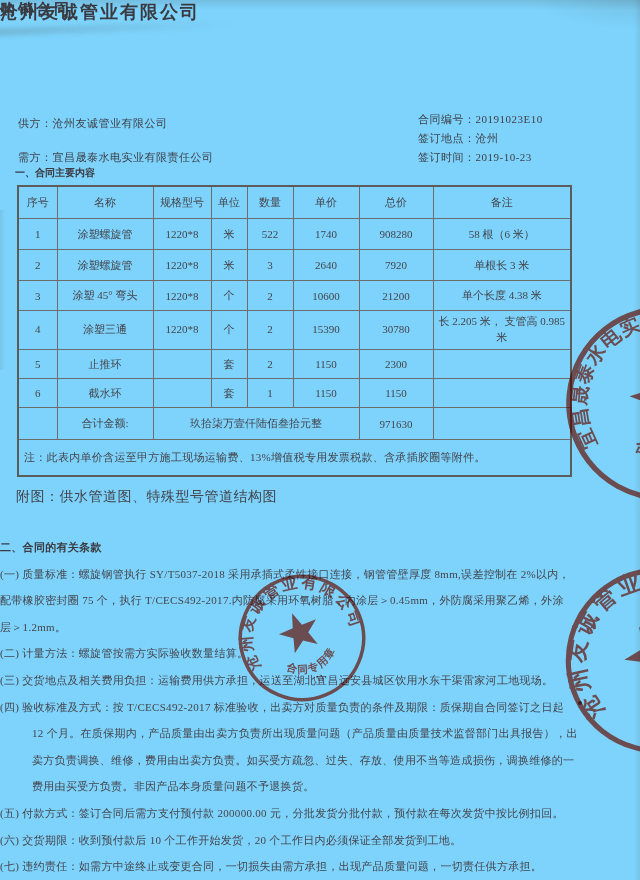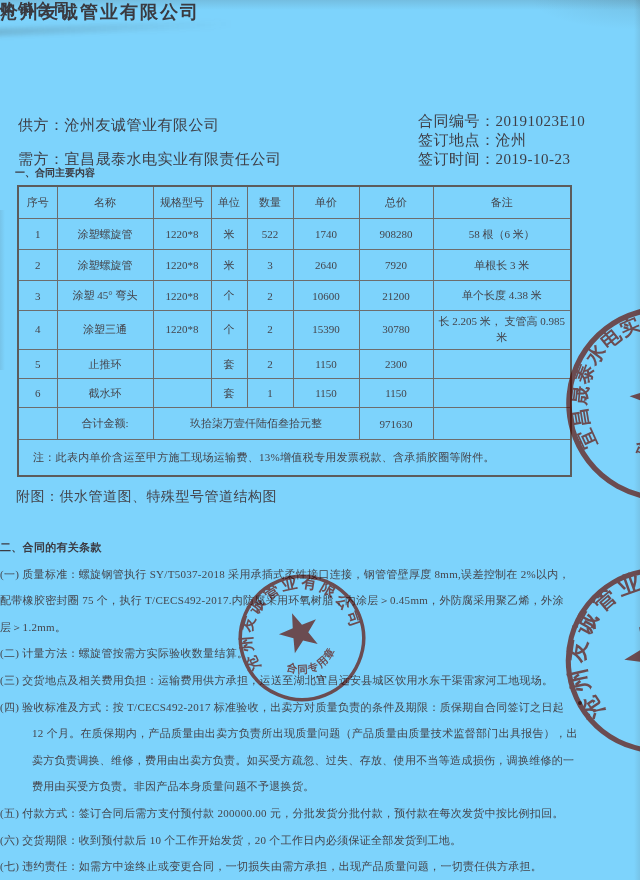--- a/index.html
+++ b/index.html
@@ -8,42 +8,42 @@
     background:#7dd3fc; overflow:hidden;
     font-family:"Liberation Serif","DejaVu Serif",serif;
     color:#43434a;
   }
   .abs{position:absolute;}
   
   .doc-title{left:0; top:54; width:580; text-align:center; font-size:18px;
     letter-spacing:2px; font-weight:600; color:#3a3a40;}
   .doc-subtitle{left:0; top:88; width:570; text-align:center; font-size:15px;
     letter-spacing:3px; font-weight:600; color:#3a3a40;}
-  .meta{font-size:15px; letter-spacing:.5px; color:#3e3e46; white-space:nowrap;}
+  .meta{font-size:11px; letter-spacing:.5px; color:#3e3e46; white-space:nowrap;}
   .m-supplier{left:18; top:116px; left:18px;}
   .m-buyer{left:18px; top:150px;}
   .m-no{left:418px; top:112px;}
   .m-place{left:418px; top:131px;}
   .m-date{left:418px; top:150px;}
   .sec1-heading{left:15px; top:166px; font-size:10px; font-weight:600; color:#3b3b42;}
   
   table.items{
     position:absolute; left:17px; top:185px; width:553px;
     border-collapse:collapse; table-layout:fixed;
     font-size:11px; color:#44444b;
   }
   table.items td{border:1px solid #6d6d6d; text-align:center; padding:0 2px;
     overflow:hidden;}
   table.items{border:2px solid #5c5c5c;}
   tr.h  td{height:31px;}
   tr.r1 td{height:30px;} tr.r2 td{height:30px;} tr.r3 td{height:29px;}
   tr.r4 td{height:38px; line-height:1.45;}
   tr.r5 td{height:28px;} tr.r6 td{height:28px;}
   tr.tot td{height:31px;}
-  tr.note td{height:35px; text-align:left; padding:0 14px; letter-spacing:.3px;}
+  tr.note td{height:35px; text-align:left; padding:0 5px; letter-spacing:.3px;}
   .attachment{left:16px; top:488px; font-size:14px; letter-spacing:.5px;}
   
   .clauses{left:0; top:534px; width:624px; font-size:11px; line-height:26.6px;
     letter-spacing:.3px; white-space:nowrap; color:#45454c;}
   .sec2-heading{font-weight:600; color:#3b3b42;}
   .cl{display:block;}
   .cl.ind{padding-left:32px;}
   
   .stamp{position:absolute; mix-blend-mode:multiply; opacity:.88;}
   .ring{fill:none; stroke:#d5453a; stroke-width:5px;}

